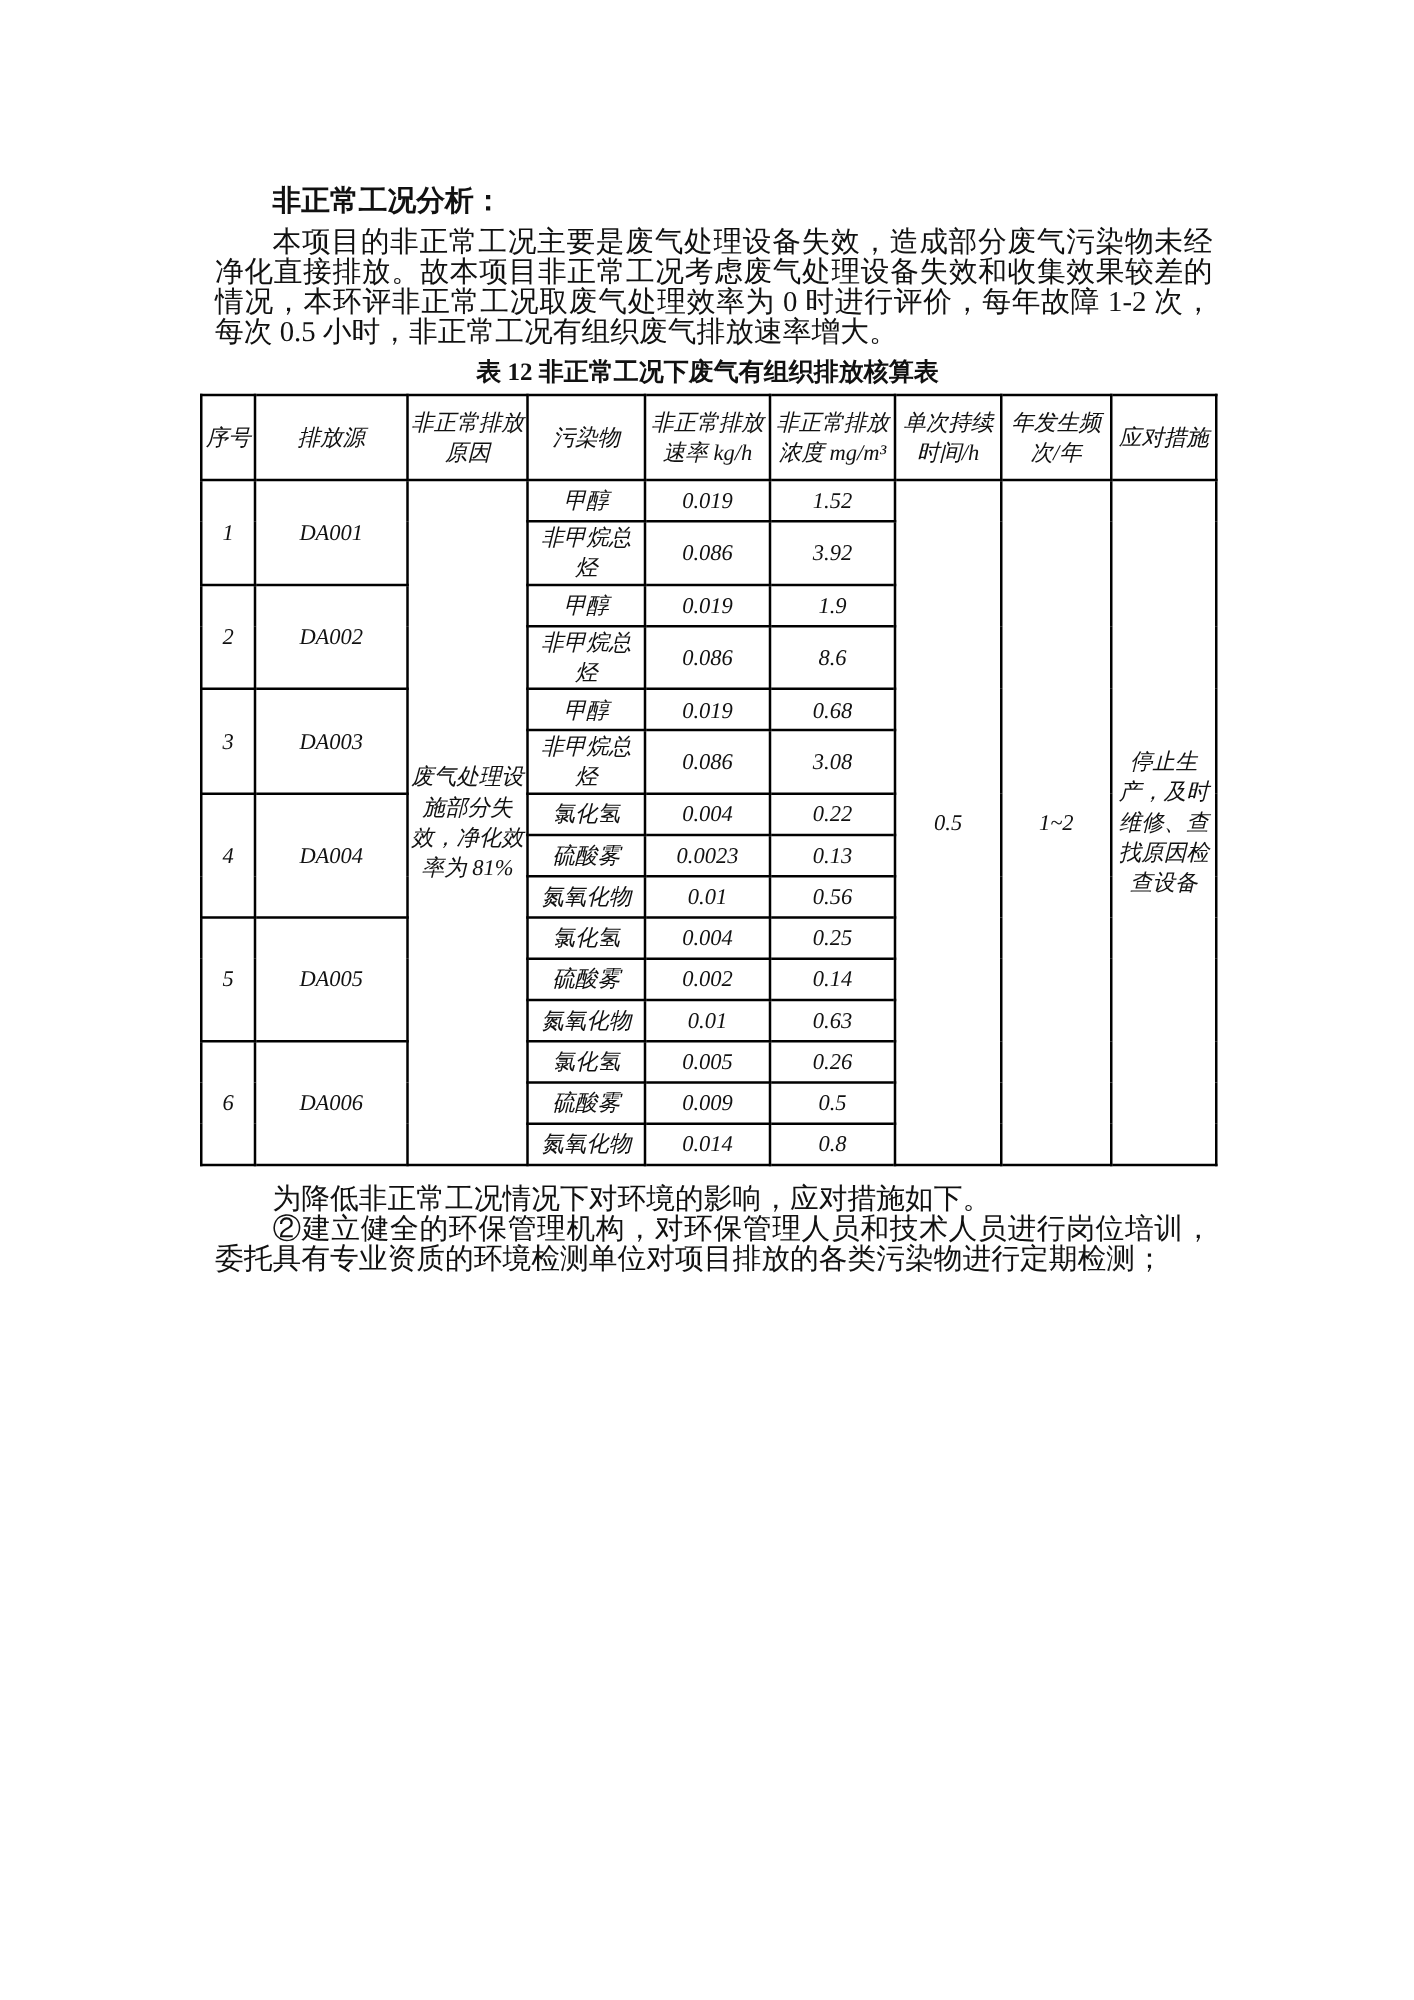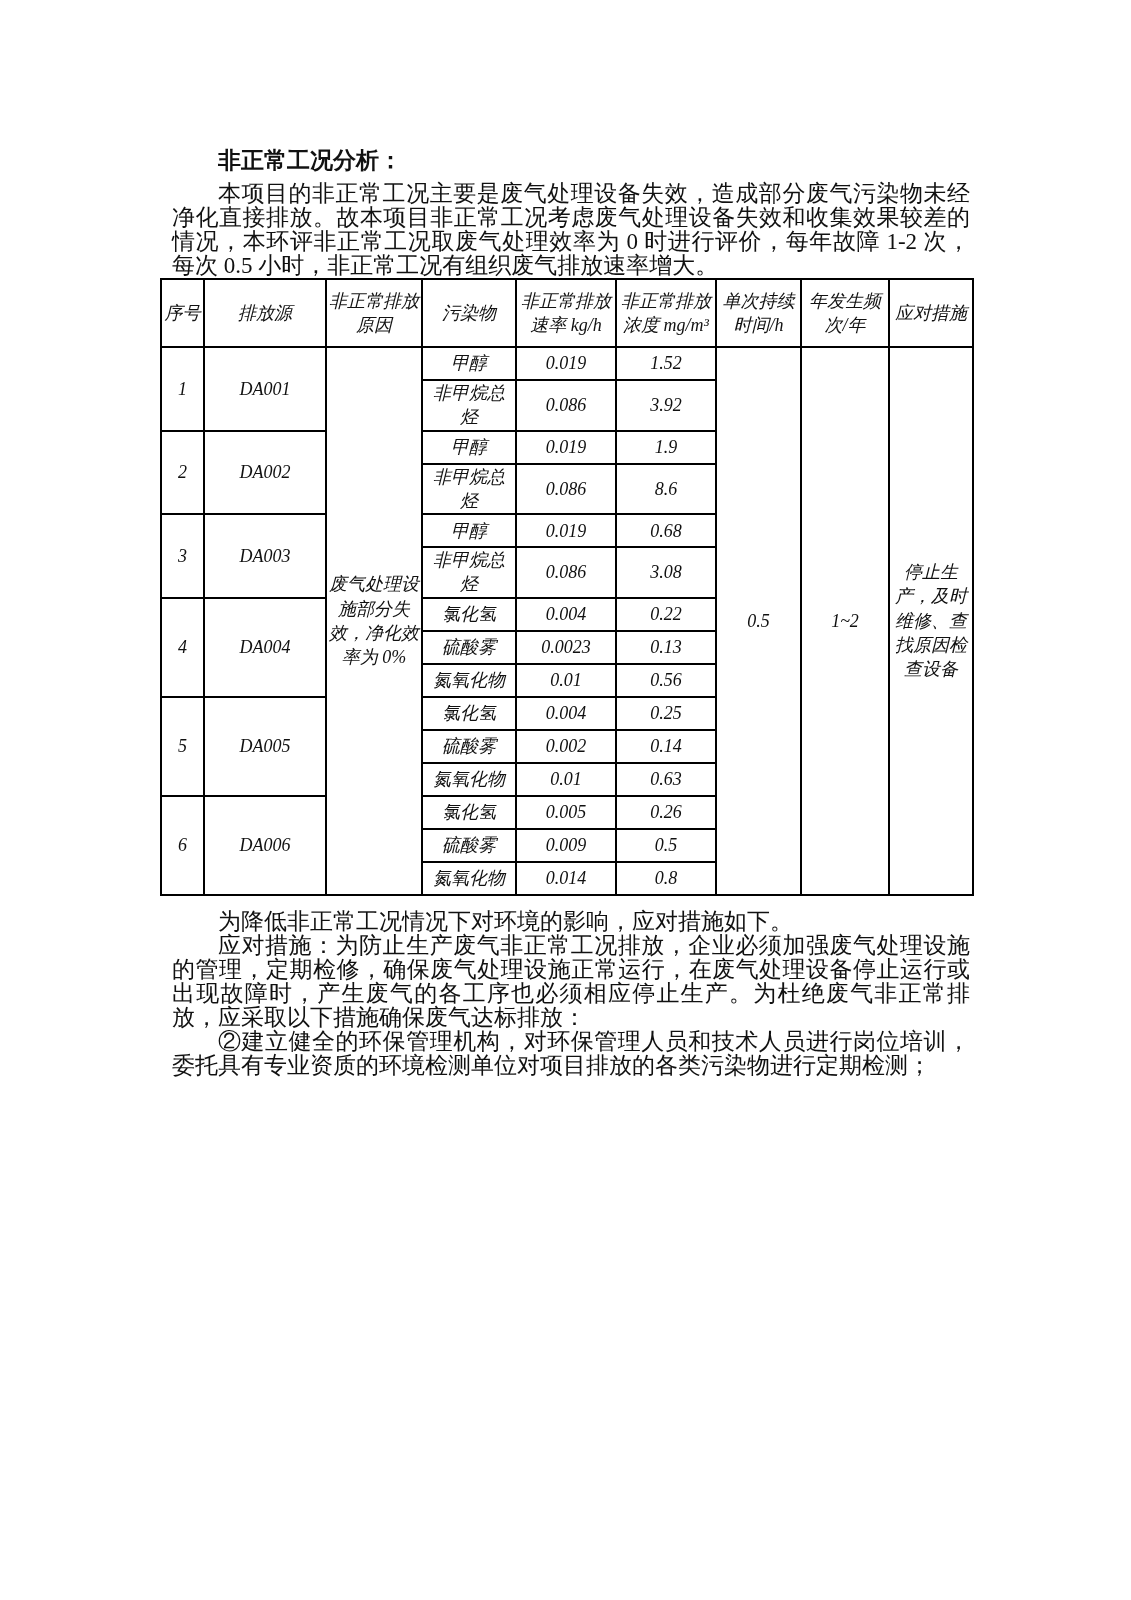--- a/index.html
+++ b/index.html
@@ -63,20 +63,21 @@
 </head>
 <body>
 
 <div class="page">
   <div class="content">
 
     <p class="heading">非正常工况分析：</p>
 
     <p class="para">本项目的非正常工况主要是废气处理设备失效，造成部分废气污染物未经净化直接排放。故本项目非正常工况考虑废气处理设备失效和收集效果较差的情况，本环评非正常工况取废气处理效率为 0 时进行评价，每年故障 1-2 次，每次 0.5 小时，非正常工况有组织废气排放速率增大。</p>
 
+    <div class="table-caption">表 12  非正常工况下废气有组织排放核算表</div>
 
     <table class="emission">
       <colgroup>
         <col style="width:43px">
           <col style="width:122px">
           <col style="width:96px">
         <col style="width:94px">
           <col style="width:100px">
           <col style="width:100px">
         <col style="width:85px">
@@ -93,21 +94,21 @@
           <th>非正常排放浓度 mg/m³</th>
           <th>单次持续时间/h</th>
           <th>年发生频次/年</th>
           <th>应对措施</th>
         </tr>
       </thead>
       <tbody>
         <tr>
           <td rowspan="2">1</td>
           <td rowspan="2">DA001</td>
-          <td rowspan="15" class="longtext">废气处理设施部分失效，净化效率为 0%</td>
+          <td rowspan="15" class="longtext">废气处理设施部分失效，净化效率为 81%</td>
           <td>甲醇</td>
           <td>0.019</td>
           <td class="thick">1.52</td>
           <td rowspan="15">0.5</td>
           <td rowspan="15">1~2</td>
           <td rowspan="15" class="longtext">停止生产，及时维修、查找原因检查设备</td>
         </tr>
         <tr>
           <td>非甲烷总烃</td>
           <td>0.086</td>
@@ -186,18 +187,17 @@
         <tr>
           <td>氮氧化物</td>
           <td>0.014</td>
           <td>0.8</td>
         </tr>
       </tbody>
     </table>
 
     <div class="after-table">
       <p class="para">为降低非正常工况情况下对环境的影响，应对措施如下。</p>
-      <p class="para">应对措施：为防止生产废气非正常工况排放，企业必须加强废气处理设施的管理，定期检修，确保废气处理设施正常运行，在废气处理设备停止运行或出现故障时，产生废气的各工序也必须相应停止生产。为杜绝废气非正常排放，应采取以下措施确保废气达标排放：</p>
       <p class="para">②建立健全的环保管理机构，对环保管理人员和技术人员进行岗位培训，委托具有专业资质的环境检测单位对项目排放的各类污染物进行定期检测；</p>
     </div>
 
   </div>
 </div>
 
 </body></html>

